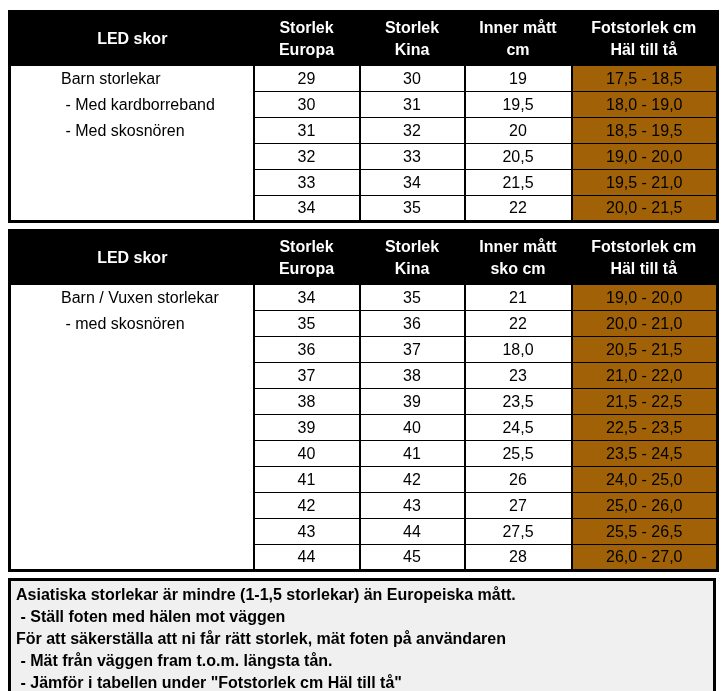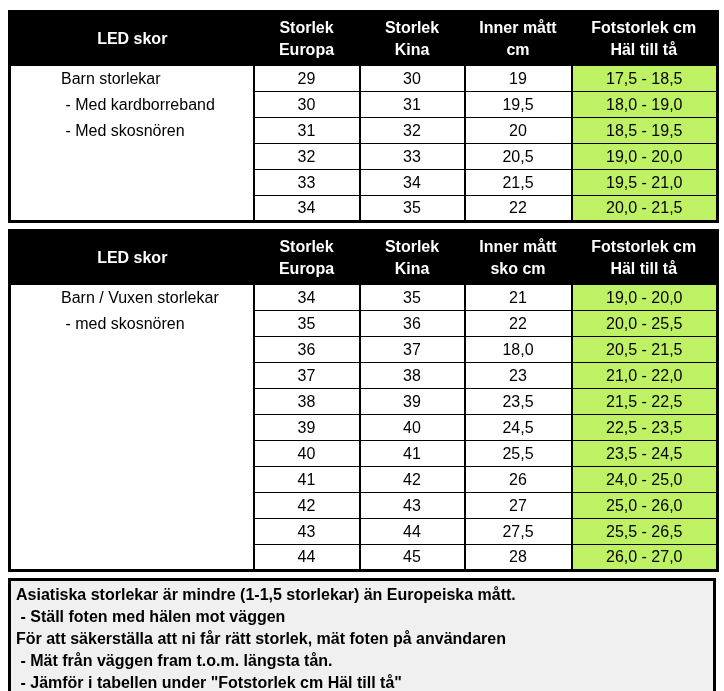--- a/index.html
+++ b/index.html
@@ -47,21 +47,21 @@
     border-left-width: 2px;
     border-right-width: 2px;
     height: 26px;
     box-sizing: border-box;
     padding: 0;
     font-size: 16px;
     text-align: center;
     vertical-align: middle;
     background: #ffffff;
   }
-  tbody td.shade { background: #bef264; text-align: center; }
+  tbody td.shade { background: #a16207; text-align: center; }
   tbody td.left-cell {
     text-align: left;
     vertical-align: top;
     padding: 0 0 0 3px;
     background: #ffffff;
   }
   tbody td.left-cell div {
     line-height: 26px;
     font-size: 16px;
     white-space: pre;
@@ -199,21 +199,21 @@
           </td>
           <td>34</td>
           <td>35</td>
           <td>21</td>
           <td class="shade">19,0 - 20,0</td>
         </tr>
         <tr>
           <td>35</td>
           <td>36</td>
           <td>22</td>
-          <td class="shade">20,0 - 25,5</td>
+          <td class="shade">20,0 - 21,0</td>
         </tr>
         <tr>
           <td>36</td>
           <td>37</td>
           <td>18,0</td>
           <td class="shade">20,5 - 21,5</td>
         </tr>
         <tr>
           <td>37</td>
           <td>38</td>

